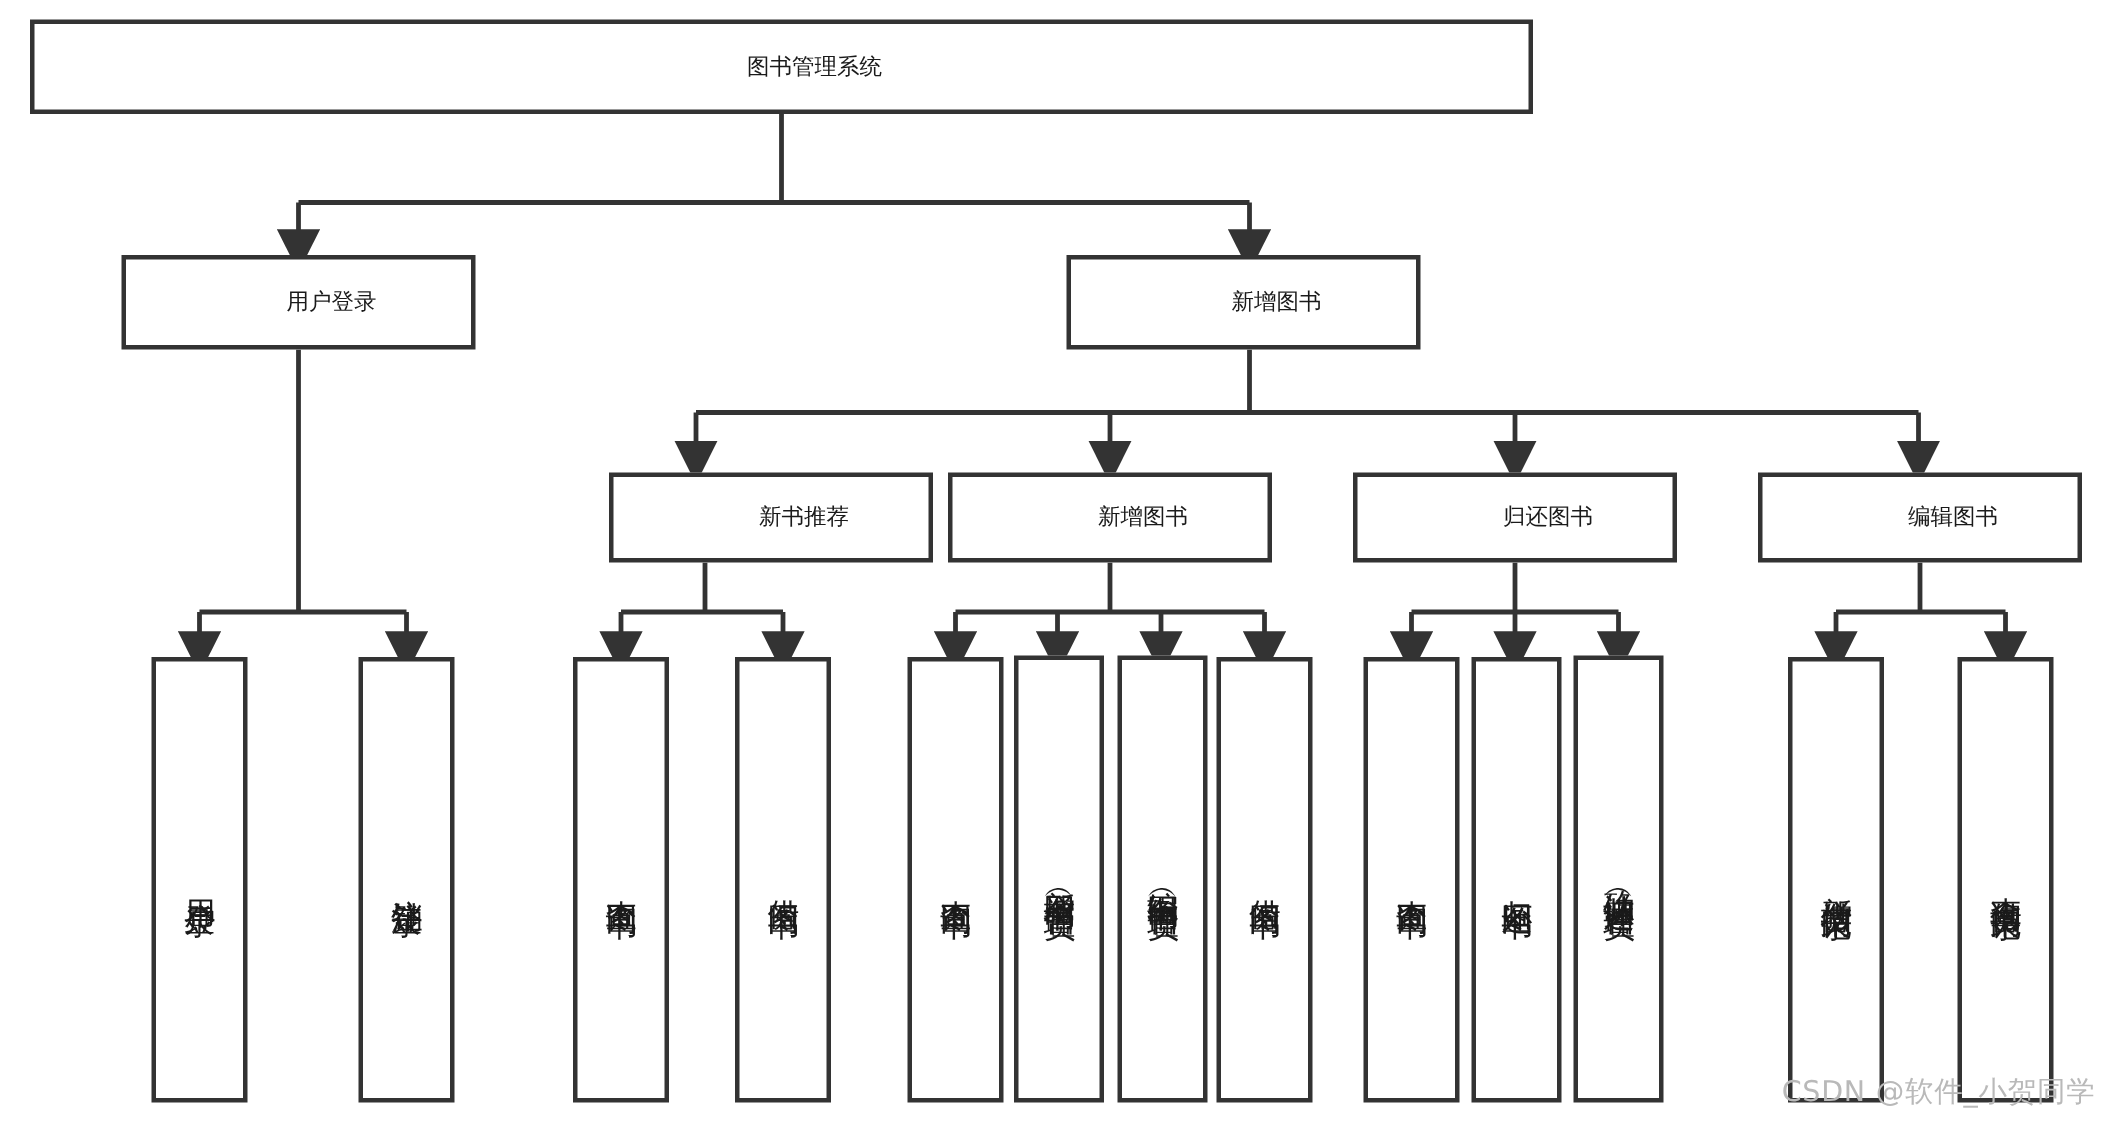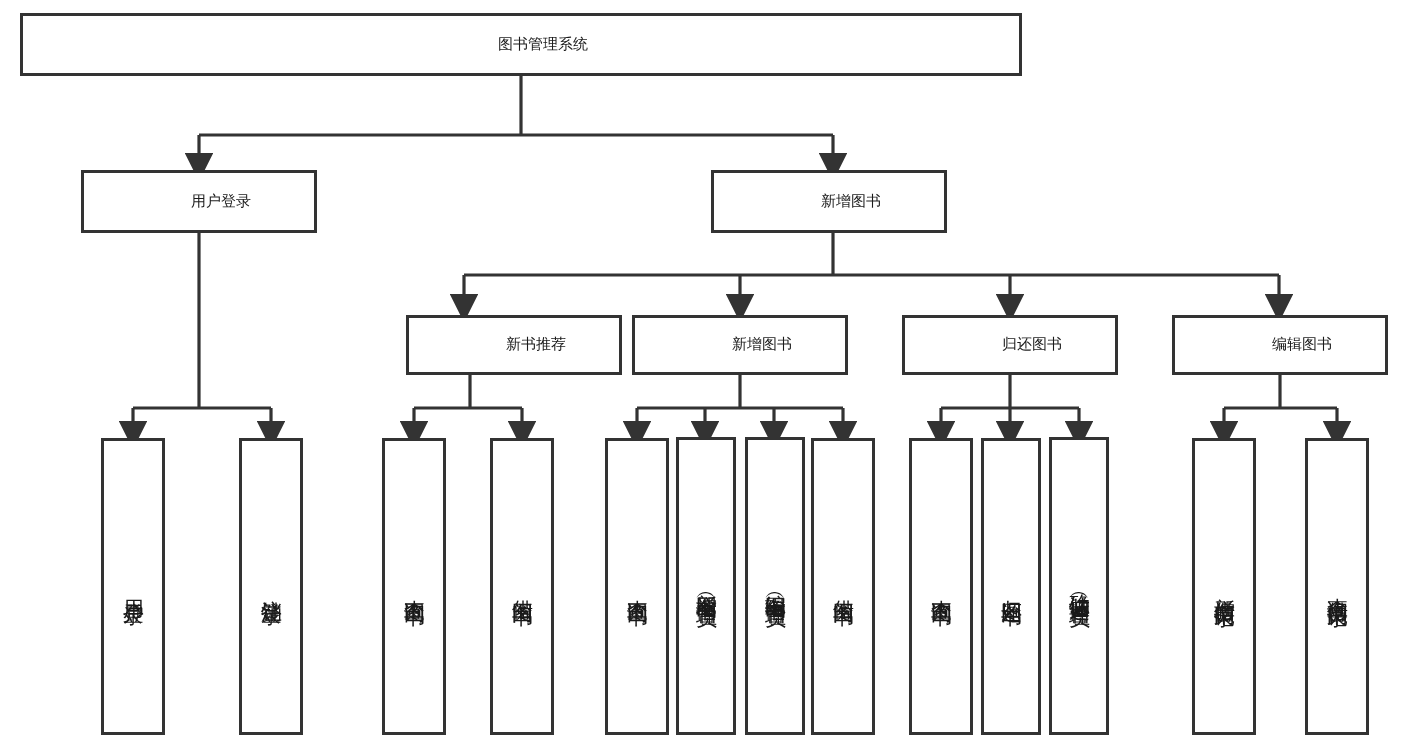--- a/index.html
+++ b/index.html
@@ -183,14 +183,15 @@
     <span class="vtext">确认归还（管理员）</span>
   </div>
 
   <div class="node v" style="left:1192px; top:438px; width:64px; height:297px;">
     <span class="vtext">新增借阅记录</span>
   </div>
   <div class="node v" style="left:1305px; top:438px; width:64px; height:297px;">
     <span class="vtext">查询借阅记录</span>
   </div>
 
+  <div class="watermark">CSDN @软件_小贺同学</div>
 
 </div>
 
 </body></html>

